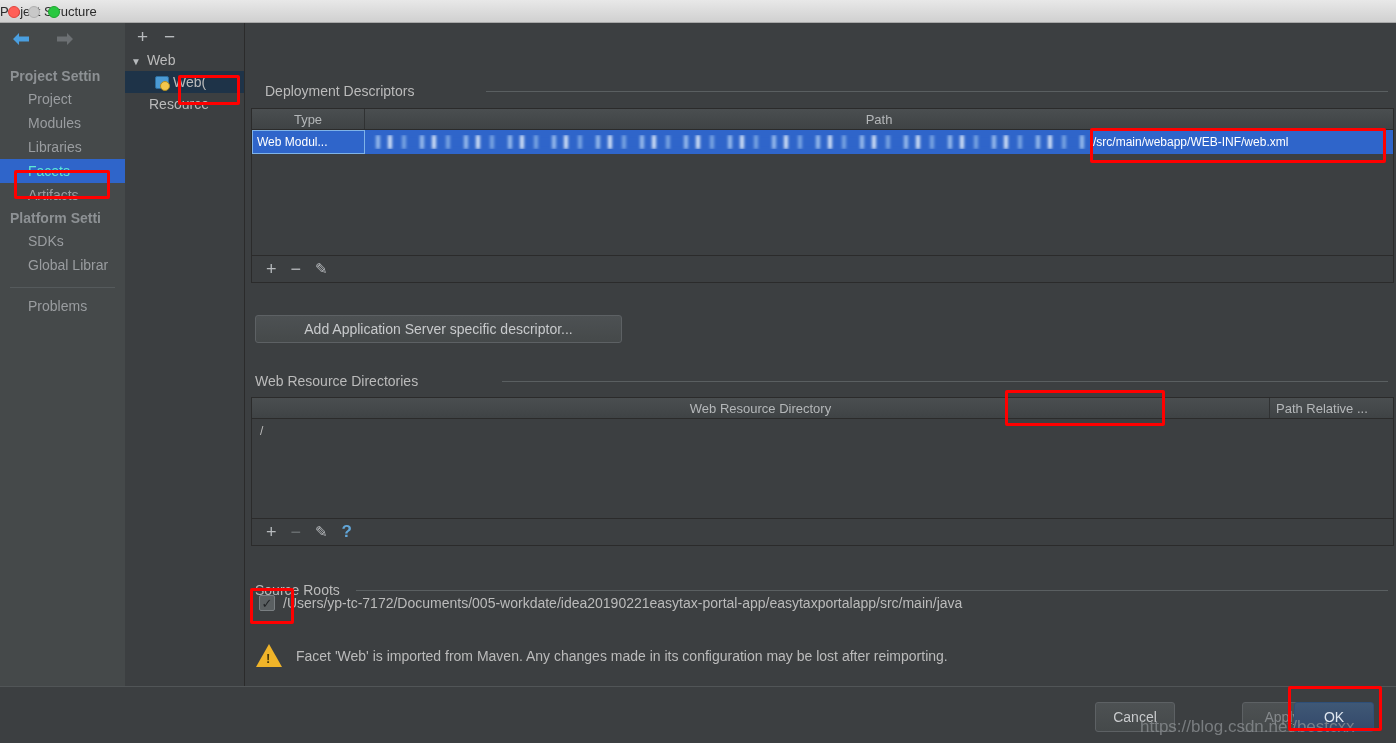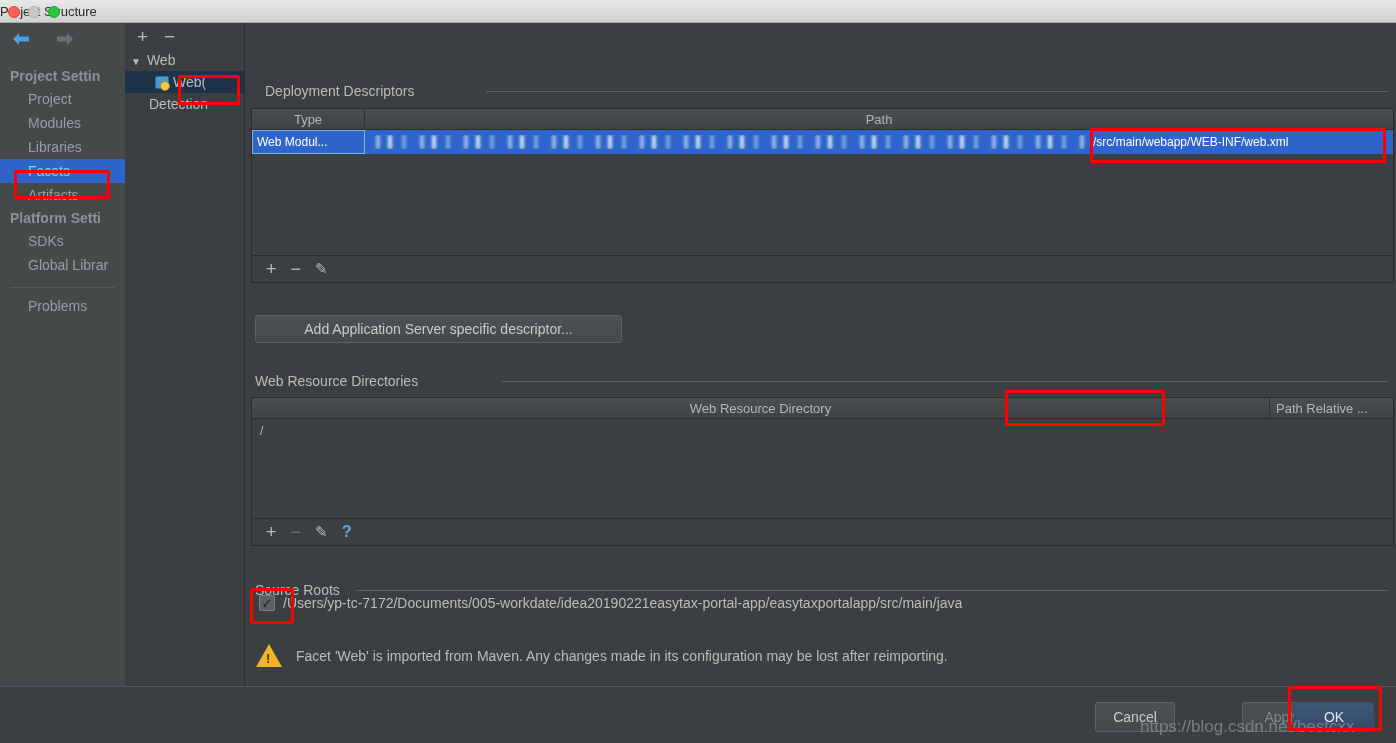--- a/index.html
+++ b/index.html
@@ -204,21 +204,21 @@
     <div class="tree-toolbar">
       <span class="tb-sym">+</span>
       <span class="tb-sym">−</span>
     </div>
     <div class="tree-row root">
       <span class="tri">▼</span><span>Web</span>
     </div>
     <div class="tree-row child">
       <span class="webicon"></span><span>Web</span><span>(</span>
     </div>
-    <div class="tree-row leaf">Detection</div>
+    <div class="tree-row leaf">Resource</div>
   </div>
 
   <div class="content">
 
 
     <div class="section-title" style="left:19px; top:60px;">Deployment Descriptors</div>
     <div class="section-rule" style="left:240px; top:68px; width:902px;"></div>
 
     <div class="tbl" style="left:5px; top:85px; width:1143px; height:148px;">
       <div class="thead">

